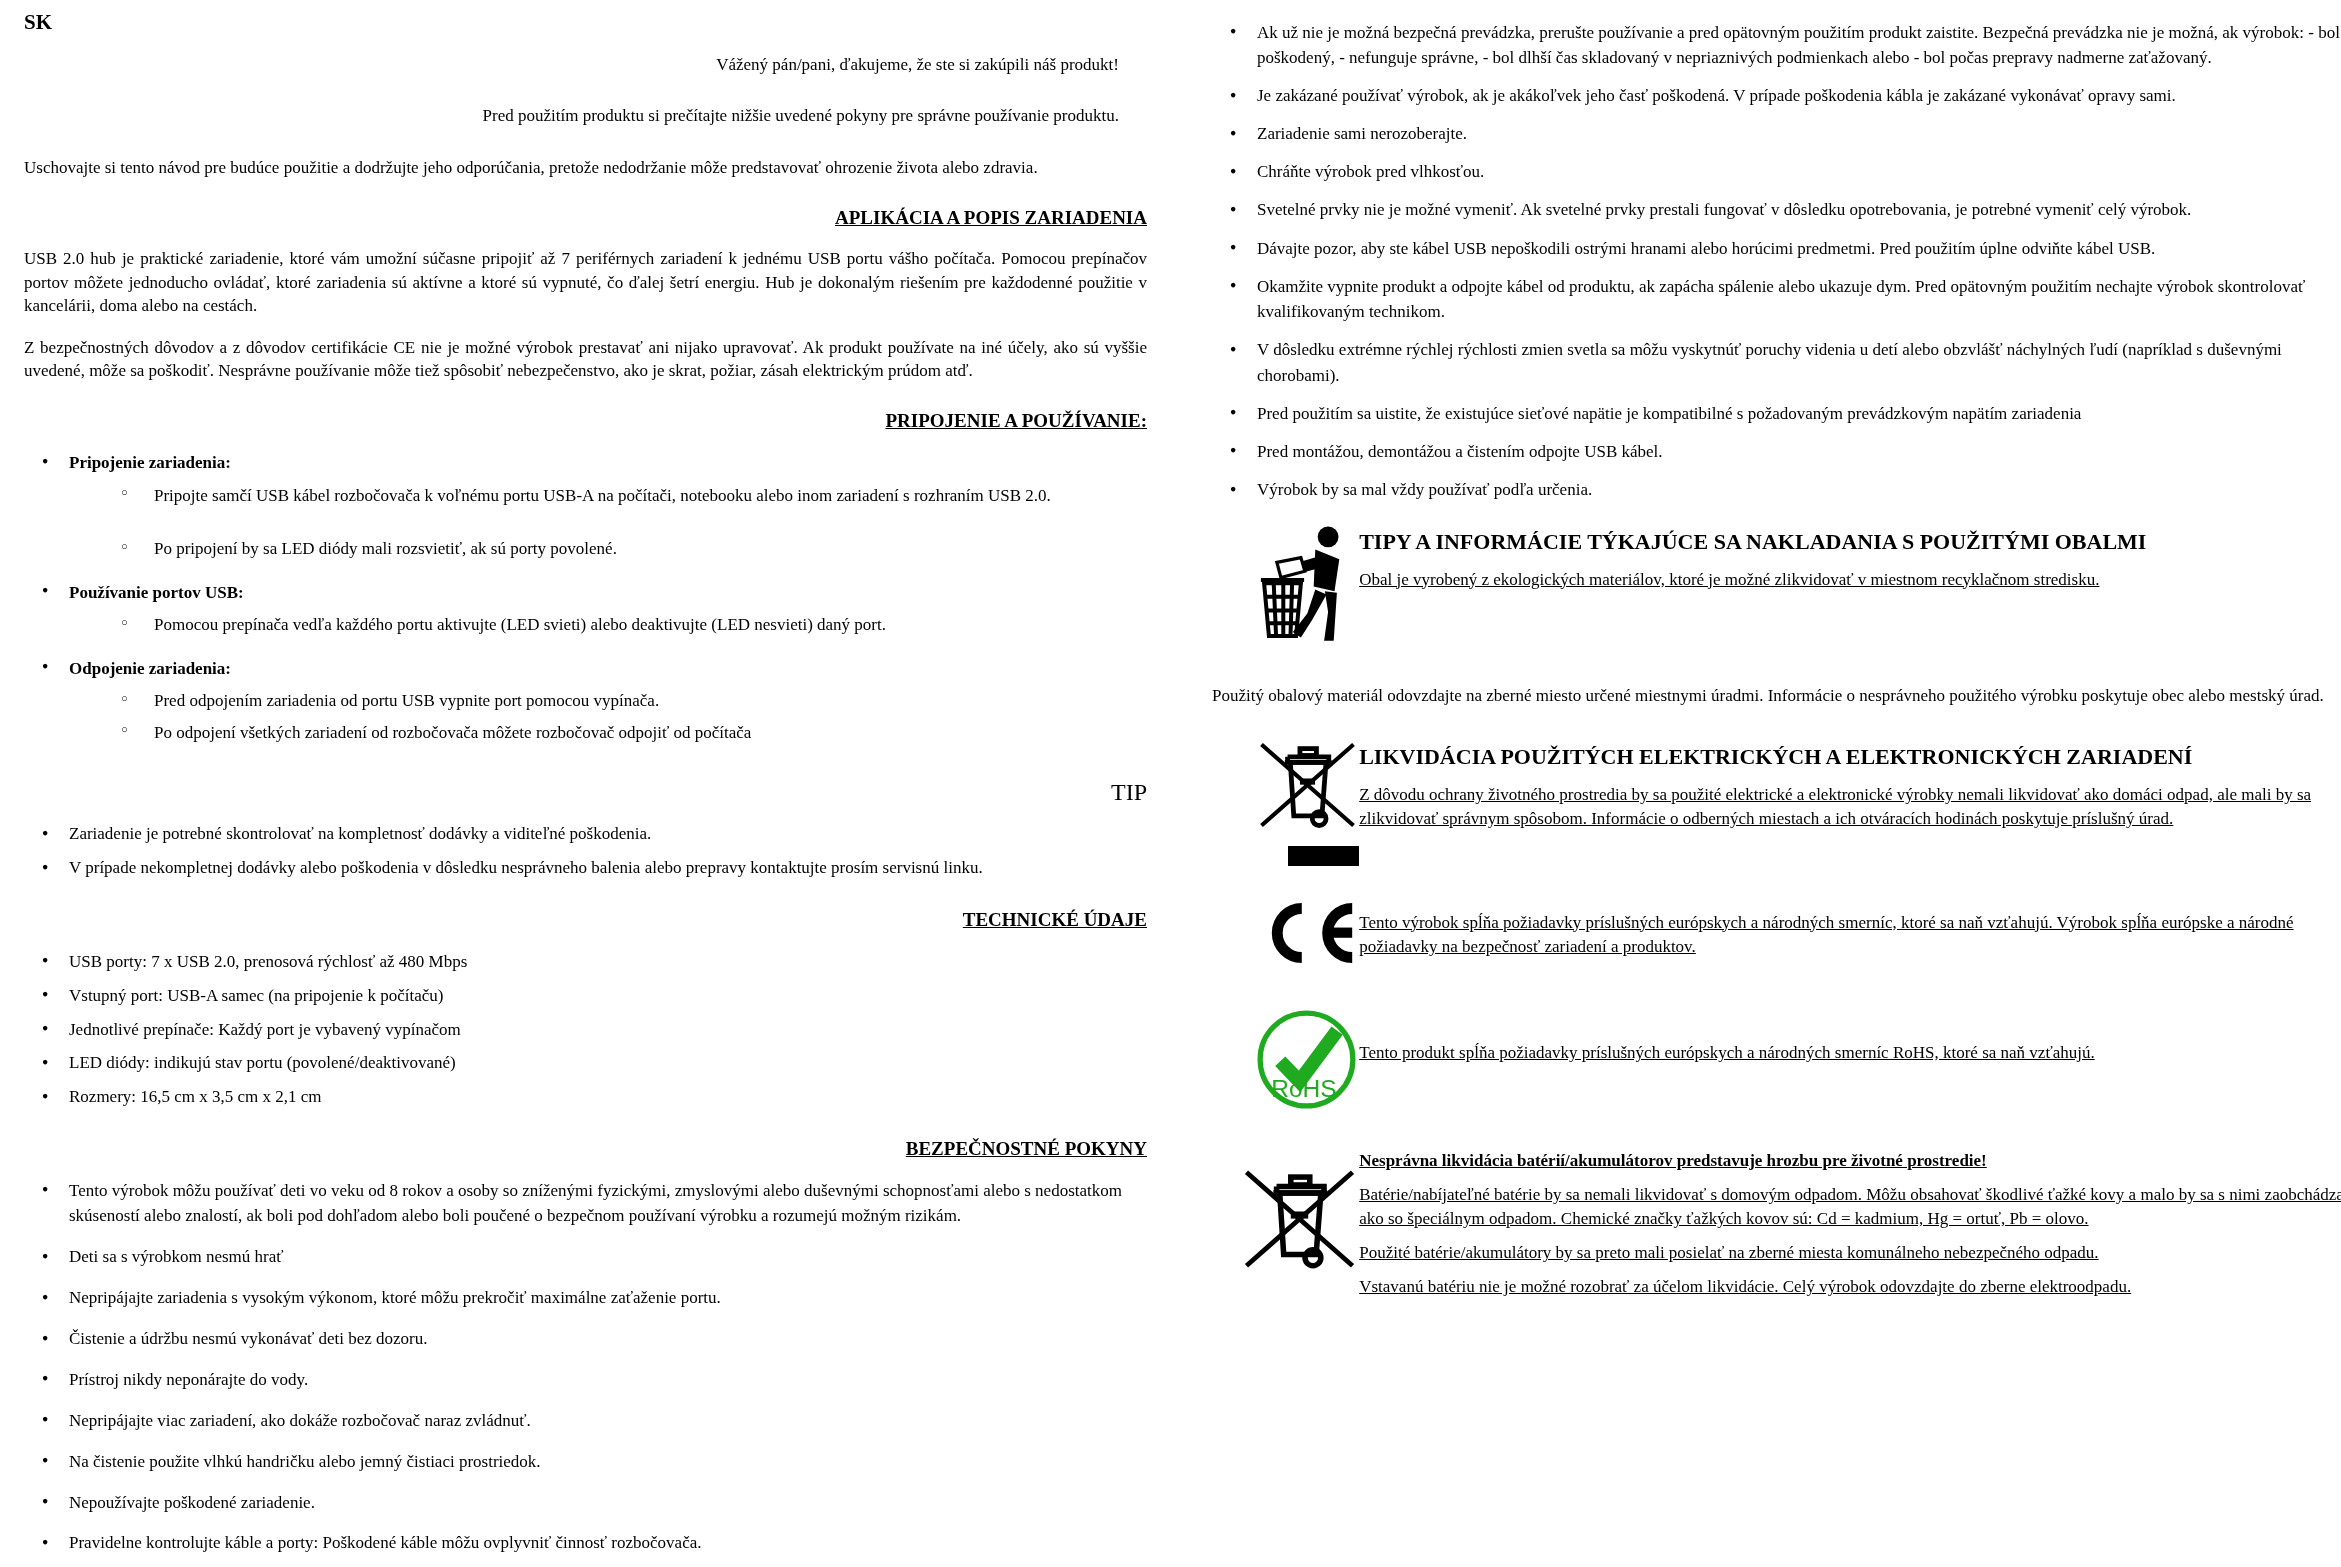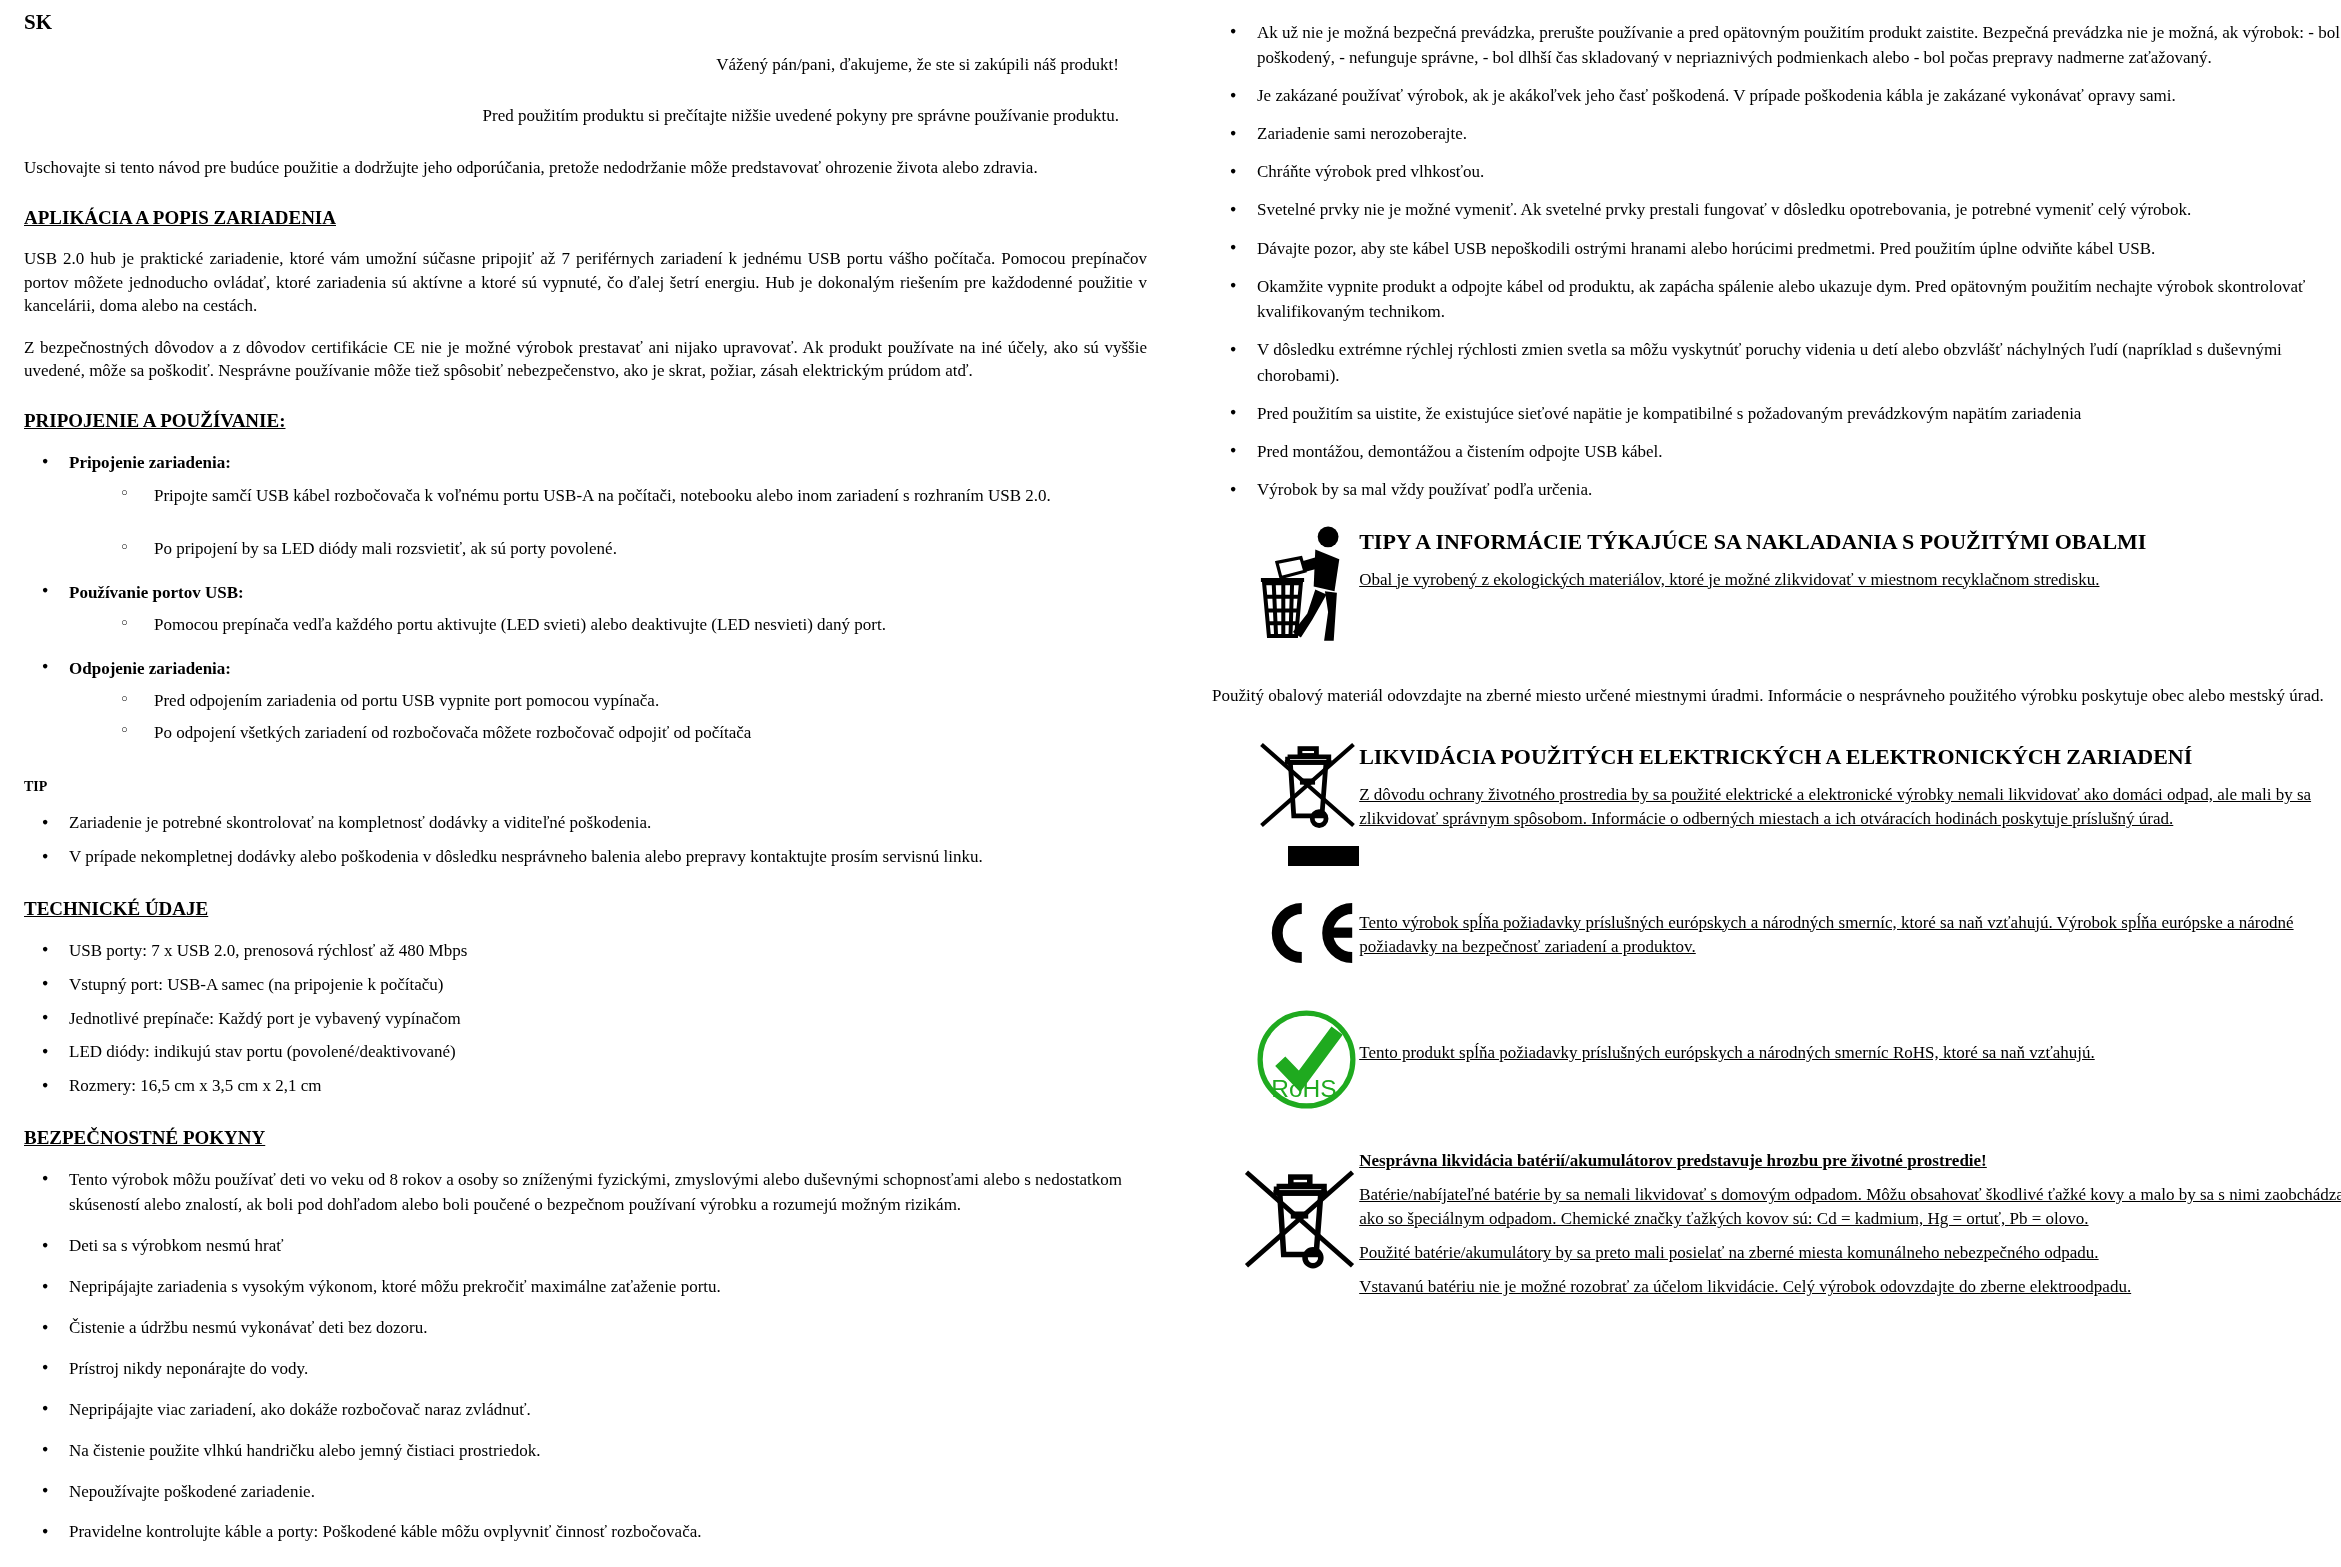--- a/index.html
+++ b/index.html
@@ -8,22 +8,22 @@
     font-family:"Liberation Serif","DejaVu Serif",serif;font-size:17px;overflow:hidden;
   }
   .col-left{position:absolute;left:24px;top:9.8px;width:1123px;}
   .col-right{position:absolute;left:1212px;top:9.8px;width:1151px;}
 
   .lang{font-weight:bold;font-size:21px;margin:0 0 18px;}
   p{margin:0 0 18px;line-height:1.38;}
   .center{text-align:right;margin:18px 28px 28px;}
   .just{text-align:justify;}
 
-  h2.sec{font-size:19px;font-weight:bold;text-decoration:underline;margin:28px 0 18px;}
-  h3.plain{font-size:14px;font-weight:bold;margin:34px 0 15.4px;}
+  h2.sec{font-size:19px;font-weight:bold;text-decoration:underline;margin:28px 0 18px;text-align:right;}
+  h3.plain{font-size:24px;font-weight:normal;margin:34px 0 15.4px;text-align:right;}
   h3.sub{font-size:22px;font-weight:bold;margin:2.8px 0 11.2px;line-height:1.3;}
 
   ul{list-style:none;margin:0;padding:0;}
   .b1>li{position:relative;padding-left:45px;line-height:1.5;margin-bottom:12.6px;}
   .b1>li::before{content:"●";position:absolute;left:18px;top:3.5px;font-size:10.5px;}
   .b1.tight>li{margin-bottom:8.4px;}
   .b1.spread>li{margin-bottom:15.4px;}
   .grp-label{font-weight:bold;display:block;margin-bottom:7px;}
   .l2>li{position:relative;padding-left:85px;line-height:1.5;margin-bottom:5.6px;}
   .l2>li::before{content:"○";position:absolute;left:52px;top:1.4px;font-size:11.2px;}

